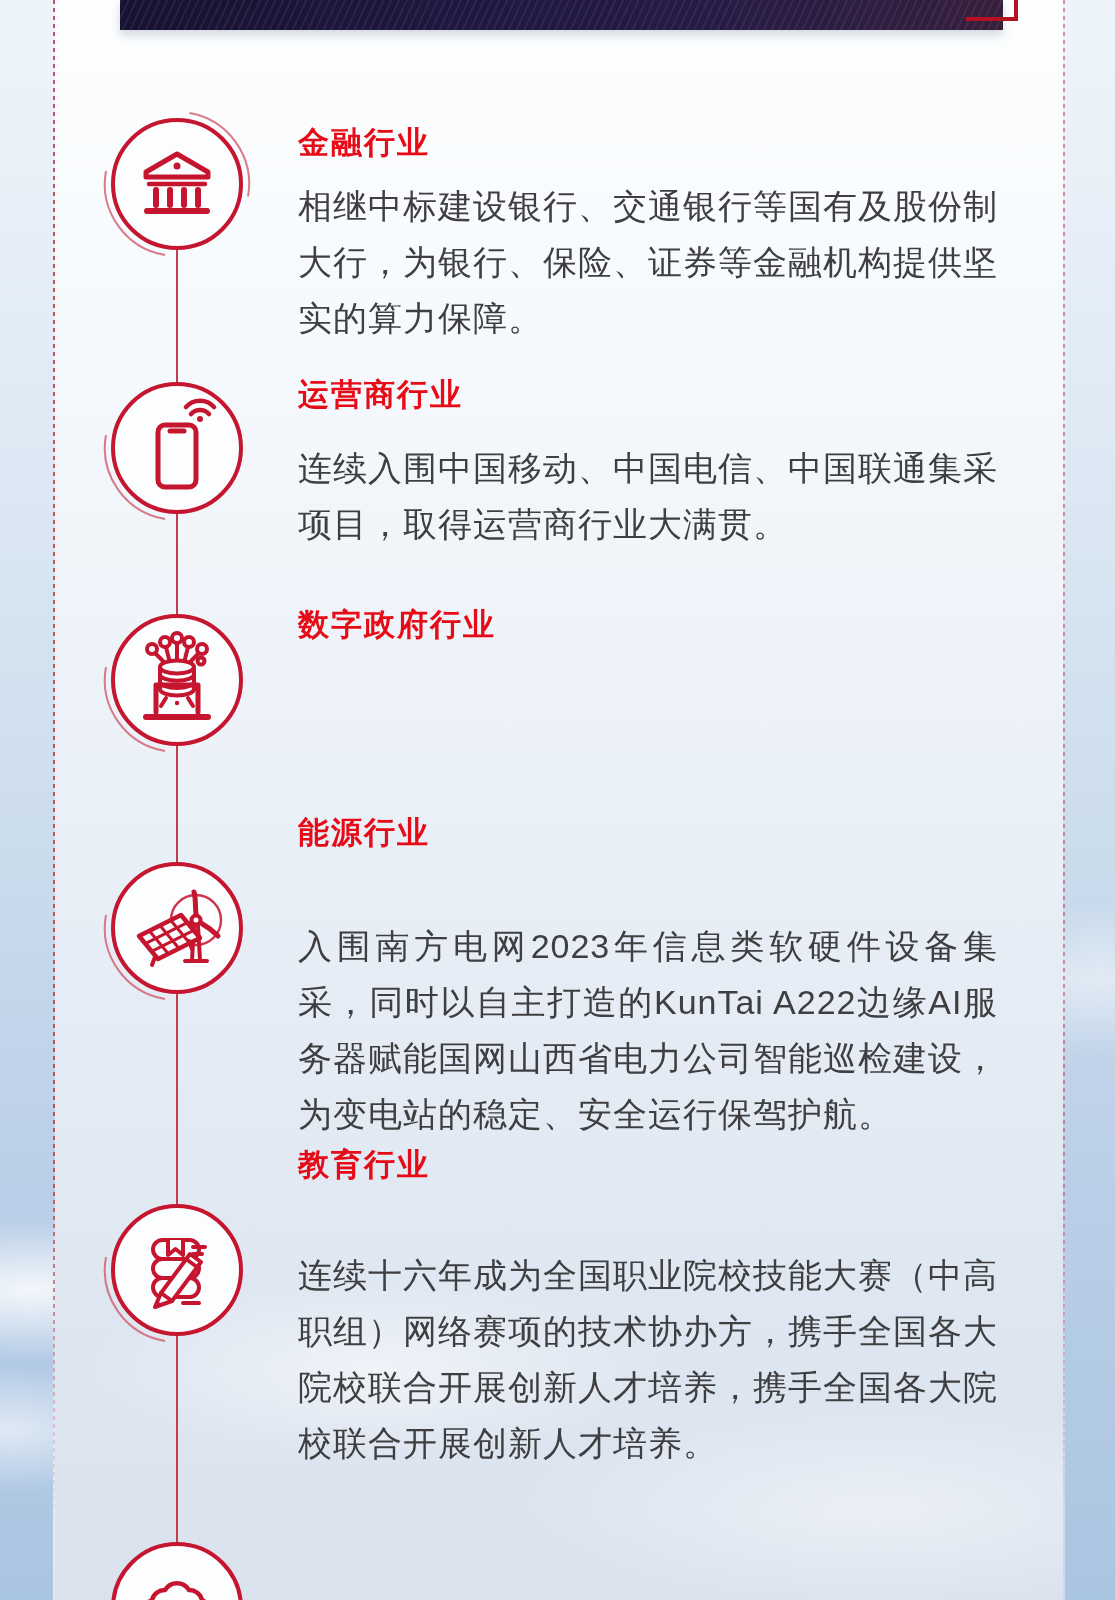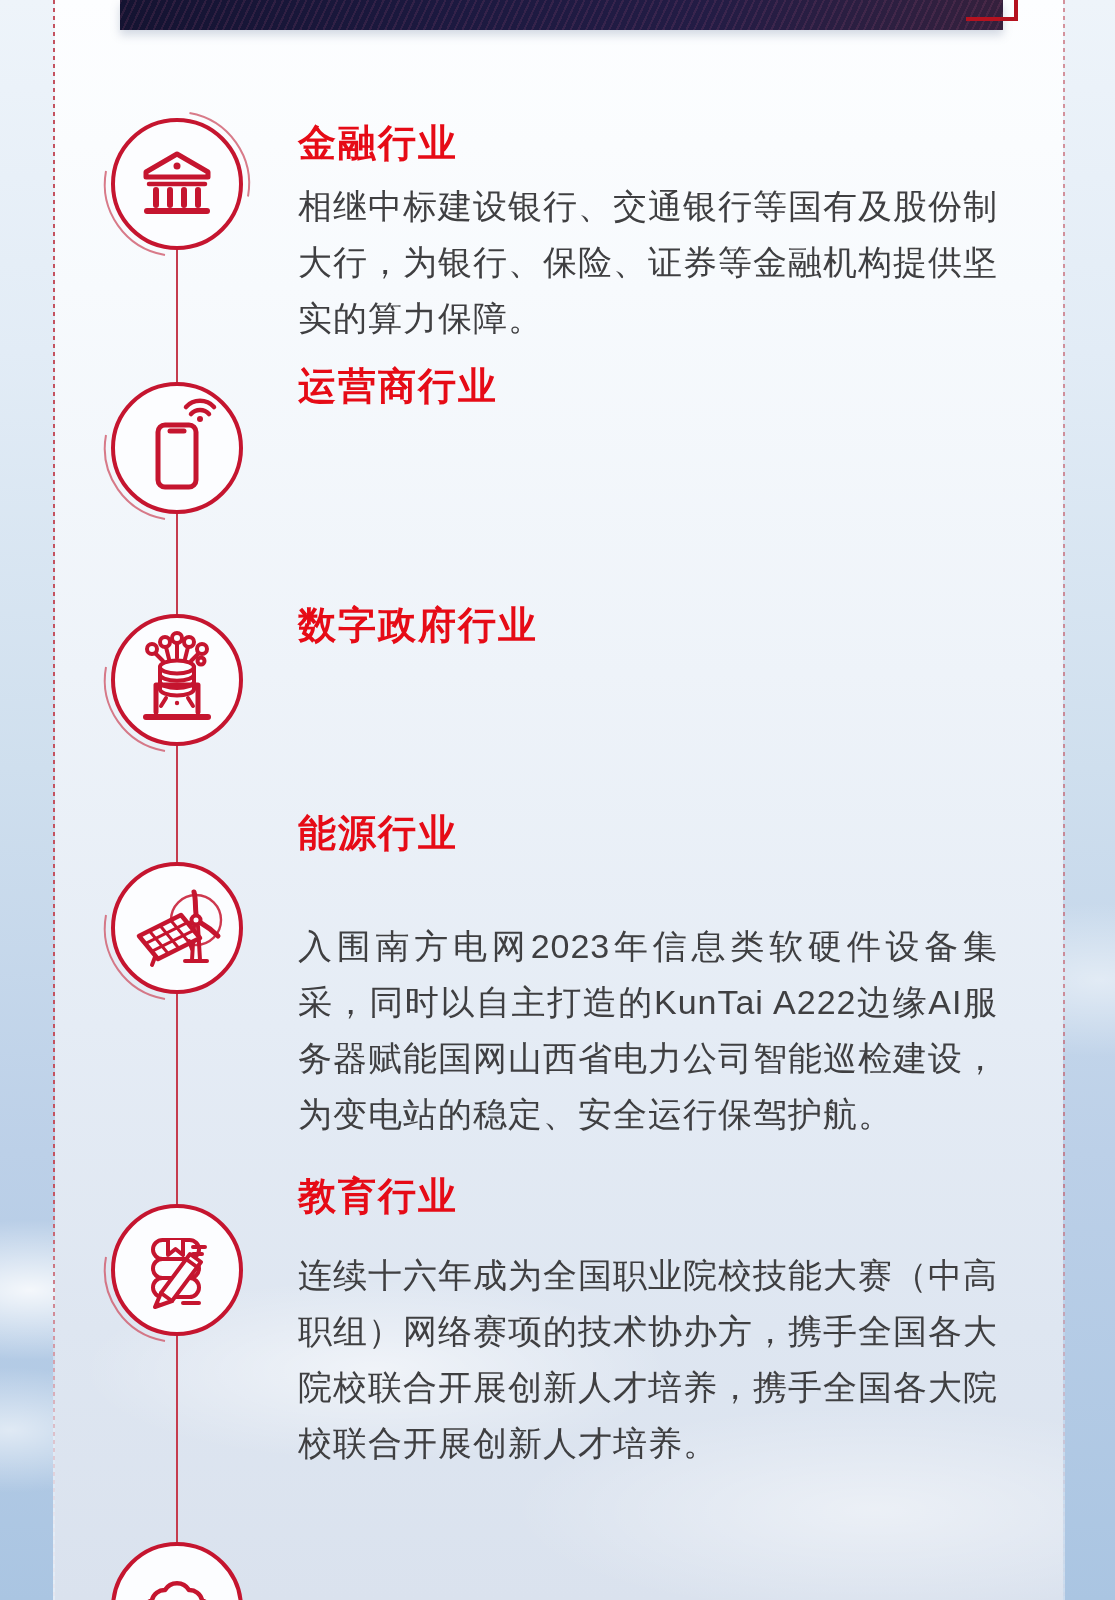--- a/index.html
+++ b/index.html
@@ -42,23 +42,23 @@
   .c1{top:248px;height:136px;}
   .c2{top:512px;height:104px;}
   .c3{top:744px;height:120px;}
   .c4{top:992px;height:214px;}
   .c5{top:1334px;height:210px;}
   
   .badge{position:absolute;left:97px;width:160px;height:160px;}
   .b1{top:104px;} .b2{top:368px;} .b3{top:600px;} .b4{top:848px;} .b5{top:1190px;} .b6{top:1528px;}
   .title{
     position:absolute;left:298px;margin:0;
-    font-size:38px;line-height:42px;font-weight:800;color:#e60b16;letter-spacing:2px;
+    font-size:31px;line-height:42px;font-weight:800;color:#e60b16;letter-spacing:2px;
   }
-  .t1{top:122px;} .t2{top:365px;} .t3{top:604px;} .t4{top:812px;} .t5{top:1175px;text-align:center;} .t6{top:1540px;}
+  .t1{top:122px;} .t2{top:374px;} .t3{top:604px;} .t4{top:812px;} .t5{top:1144px;text-align:center;} .t6{top:1540px;}
   .body{
     position:absolute;left:298px;width:700px;margin:0;
     font-size:34px;line-height:56px;color:#3f3f41;letter-spacing:1px;
     text-align:justify;text-justify:inter-ideograph;
   }
   .p1{top:178px;} .p2{top:440px;} .p3{top:658px;} .p4{top:918px;} .p5{top:1247px;}
   svg .ic{stroke:#c5152f;fill:none;stroke-linecap:round;stroke-linejoin:round;}
   svg .icf{fill:#c5152f;stroke:none;}
   svg .wfill{fill:#fcfdff;}
   svg .ring{stroke:#c5152f;fill:#fcfdff;stroke-width:4;}
@@ -108,20 +108,21 @@
     <circle class="ring" cx="80" cy="80" r="64"></circle>
     <g class="ic" stroke-width="5">
       <rect x="61" y="57" width="38" height="62" rx="7"></rect>
       <path d="M73 63 H87"></path>
       <path d="M94 46 A 12 12 0 0 1 112 46" stroke-width="4.5"></path>
       <path d="M89 39 A 19 19 0 0 1 117 39" stroke-width="4.5"></path>
     </g>
     <circle class="icf" cx="103" cy="51" r="3"></circle>
   </svg>
   <h2 class="title t2">运营商行业</h2>
+  <p class="body p2">连续入围中国移动、中国电信、中国联通集采项目，取得运营商行业大满贯。</p>
 
   <svg class="badge b3" viewBox="0 0 160 160">
     <path class="deco" d="M9 67 A 72 72 0 0 0 68 151"></path>
     <circle class="ring" cx="80" cy="80" r="64"></circle>
     <g class="ic" stroke-width="4">
       <path d="M59 112 V85 H101 V112" stroke-width="5"></path>
       <path d="M49 117 H111" stroke-width="6"></path>
       <path d="M69 98 l-5 8 M91 98 l5 8"></path>
       <path d="M66 61 L58 53 M72 59 L69 47 M80 58 V44 M88 59 L91 47 M94 61 L102 53"></path>
       <circle class="wfill" cx="55" cy="49" r="5"></circle>

